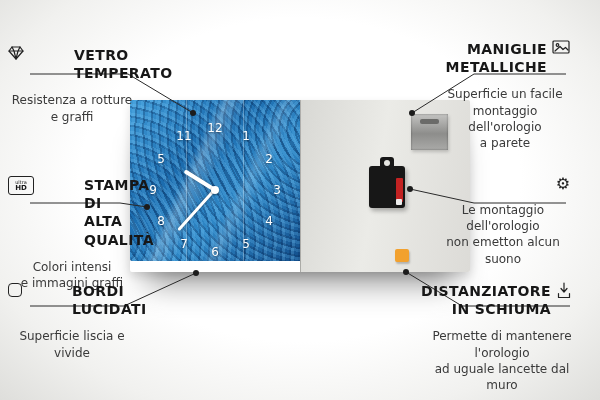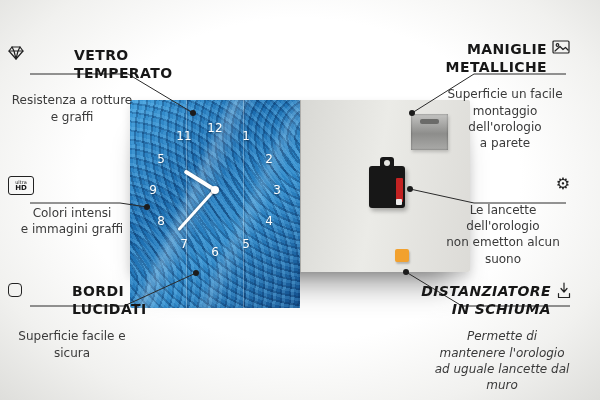--- a/index.html
+++ b/index.html
@@ -8,21 +8,21 @@
     font-family:"DejaVu Sans","Liberation Sans",sans-serif;
     background:radial-gradient(ellipse at 50% 45%, #ffffff 52%, #f1f1ef 78%, #dededb 100%);
   }
   
   .panel{
     position:absolute;left:130px;top:100px;width:340px;height:172px;display:flex;
     border-radius:2px;
     box-shadow:0 26px 30px -16px rgba(0,0,0,.45), 0 4px 10px rgba(0,0,0,.12);
   }
   .front{
-    position:relative;width:170px;height:208px;overflow:hidden;border-radius:2px 0 0 2px;
+    position:relative;width:170px;height:161px;overflow:hidden;border-radius:2px 0 0 2px;
     background:
       linear-gradient(115deg, rgba(255,255,255,0) 36%, rgba(255,255,255,.22) 40%, rgba(255,255,255,0) 48%, rgba(255,255,255,0) 60%, rgba(255,255,255,.14) 64%, rgba(255,255,255,0) 70%),
       repeating-radial-gradient(circle at 112% 18%, rgba(8,45,90,.30) 0 2px, rgba(110,195,245,.20) 2px 5px, rgba(8,45,90,0) 5px 8px),
       repeating-radial-gradient(circle at -12% 88%, rgba(10,50,100,.32) 0 2px, rgba(130,205,250,.22) 2px 5px, rgba(10,50,100,0) 5px 9px),
       linear-gradient(135deg, #3f9bd8 0%, #1c6cae 35%, #2f87c6 62%, #134f8c 100%);
   }
   .seam{position:absolute;top:0;width:1px;height:100%;background:rgba(255,255,255,.28);box-shadow:1px 0 1px rgba(0,20,50,.25);}
   .num{position:absolute;color:#fff;font-size:12px;transform:translate(-50%,-50%);text-shadow:0 1px 2px rgba(0,0,0,.4);}
   .hand{position:absolute;background:#fff;border-radius:2px;transform-origin:50% 100%;box-shadow:0 0 3px rgba(0,0,0,.35);}
   .hand.hour{left:83px;top:54px;width:4px;height:36px;transform:rotate(-58deg);}
@@ -61,21 +61,21 @@
   .uhd{width:24px;height:17px;border:1.3px solid #222;border-radius:3px;display:flex;flex-direction:column;align-items:center;justify-content:center;line-height:1;}
   .uhd .u1{font-size:5px;}
   .uhd .u2{font-size:7px;font-weight:bold;}
   .rsq{width:12px;height:12px;border:1.6px solid #222;border-radius:4px;margin-top:1px;}
   .gear{font-size:16px;line-height:1;color:#222;font-family:"DejaVu Sans",sans-serif;}
   .c-l1{left:8px;top:46px;width:128px;}
   .c-l2{left:8px;top:176px;width:128px;}
   .c-l3{left:8px;top:282px;width:128px;}
   .c-r1{left:440px;top:40px;width:130px;}
   .c-r2{left:436px;top:176px;width:134px;}
-  .c-r3{left:432px;top:282px;width:140px;font-style:italic;}
+  .c-r3{left:432px;top:282px;width:140px;}
 </style>
 </head>
 <body>
 
 <div class="stage">
 
   <div class="panel">
     <div class="front">
       <div class="seam" style="left:56px"></div>
       <div class="seam" style="left:113px"></div>
@@ -134,34 +134,36 @@
     <div class="subtitle">Resistenza a rotture
 e graffi</div>
   </div>
 
   <div class="callout left c-l2">
     <div class="row">
       <span class="icon uhd">
         <span class="u1">ultra</span>
         <span class="u2">HD</span>
       </span>
+      <div class="title">STAMPA DI
+ALTA QUALITÀ</div>
     </div>
     <div class="subtitle">Colori intensi
 e immagini graffi</div>
   </div>
 
   <div class="callout left c-l3">
     <div class="row">
       <span class="icon">
           <span class="rsq"></span>
         </span>
       <div class="title">BORDI
 LUCIDATI</div>
     </div>
-    <div class="subtitle">Superficie facile e sicura</div>
+    <div class="subtitle">Superficie liscia e vivide</div>
   </div>
 
   <div class="callout right c-r1">
     <div class="row">
       <span class="icon">
         <svg width="18" height="14" viewBox="0 0 18 14">
             <rect x="1" y="1" width="16" height="12" rx="1"></rect>
             <circle cx="5.5" cy="5" r="1.3"></circle>
             <path d="M3 11 L8 6.5 L11 9.5 L13.5 7.5 L16 10"></path>
           </svg>
@@ -171,21 +173,21 @@
     </div>
     <div class="subtitle">Superficie un facile
 montaggio dell'orologio
 a parete</div>
   </div>
 
   <div class="callout right c-r2">
     <div class="row">
       <span class="icon gear">⚙</span>
     </div>
-    <div class="subtitle">Le lancette dell'orologio
+    <div class="subtitle">Le montaggio dell'orologio
 non emetton alcun suono</div>
   </div>
 
   <div class="callout right c-r3">
     <div class="row">
       <span class="icon">
         <svg width="16" height="17" viewBox="0 0 16 17">
             <path d="M8 1 V9.5 M5 6.5 L8 10 L11 6.5"></path>
             <path d="M2.5 11.5 V15.5 H13.5 V11.5"></path>
           </svg>

